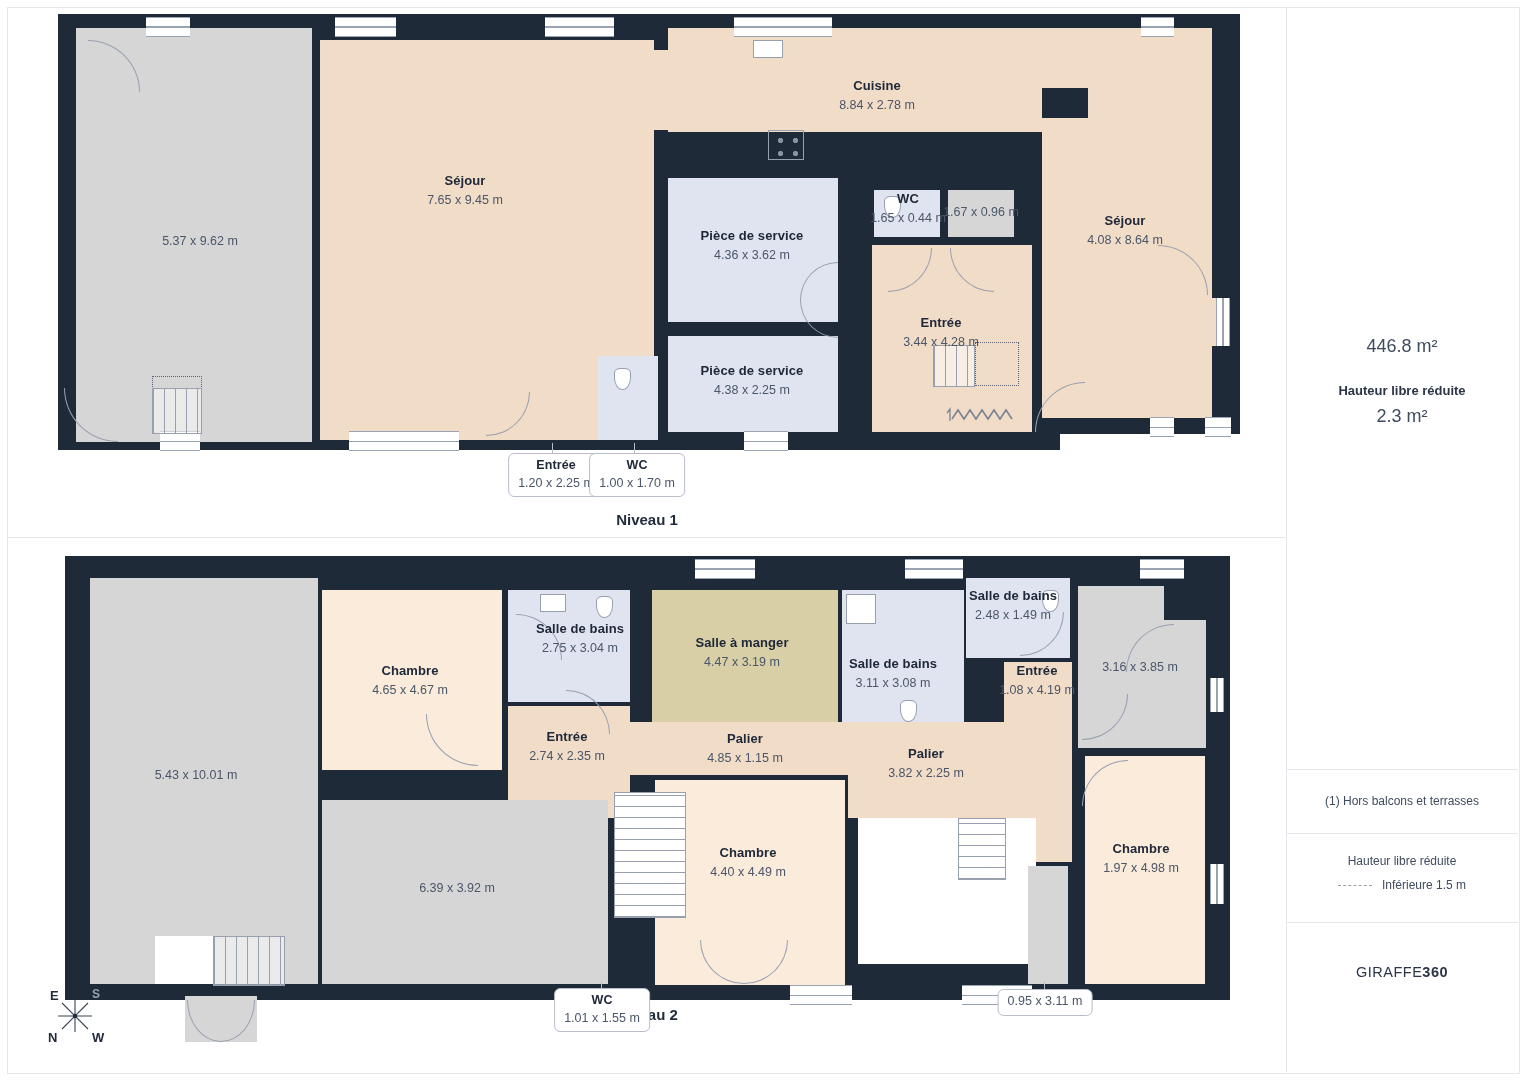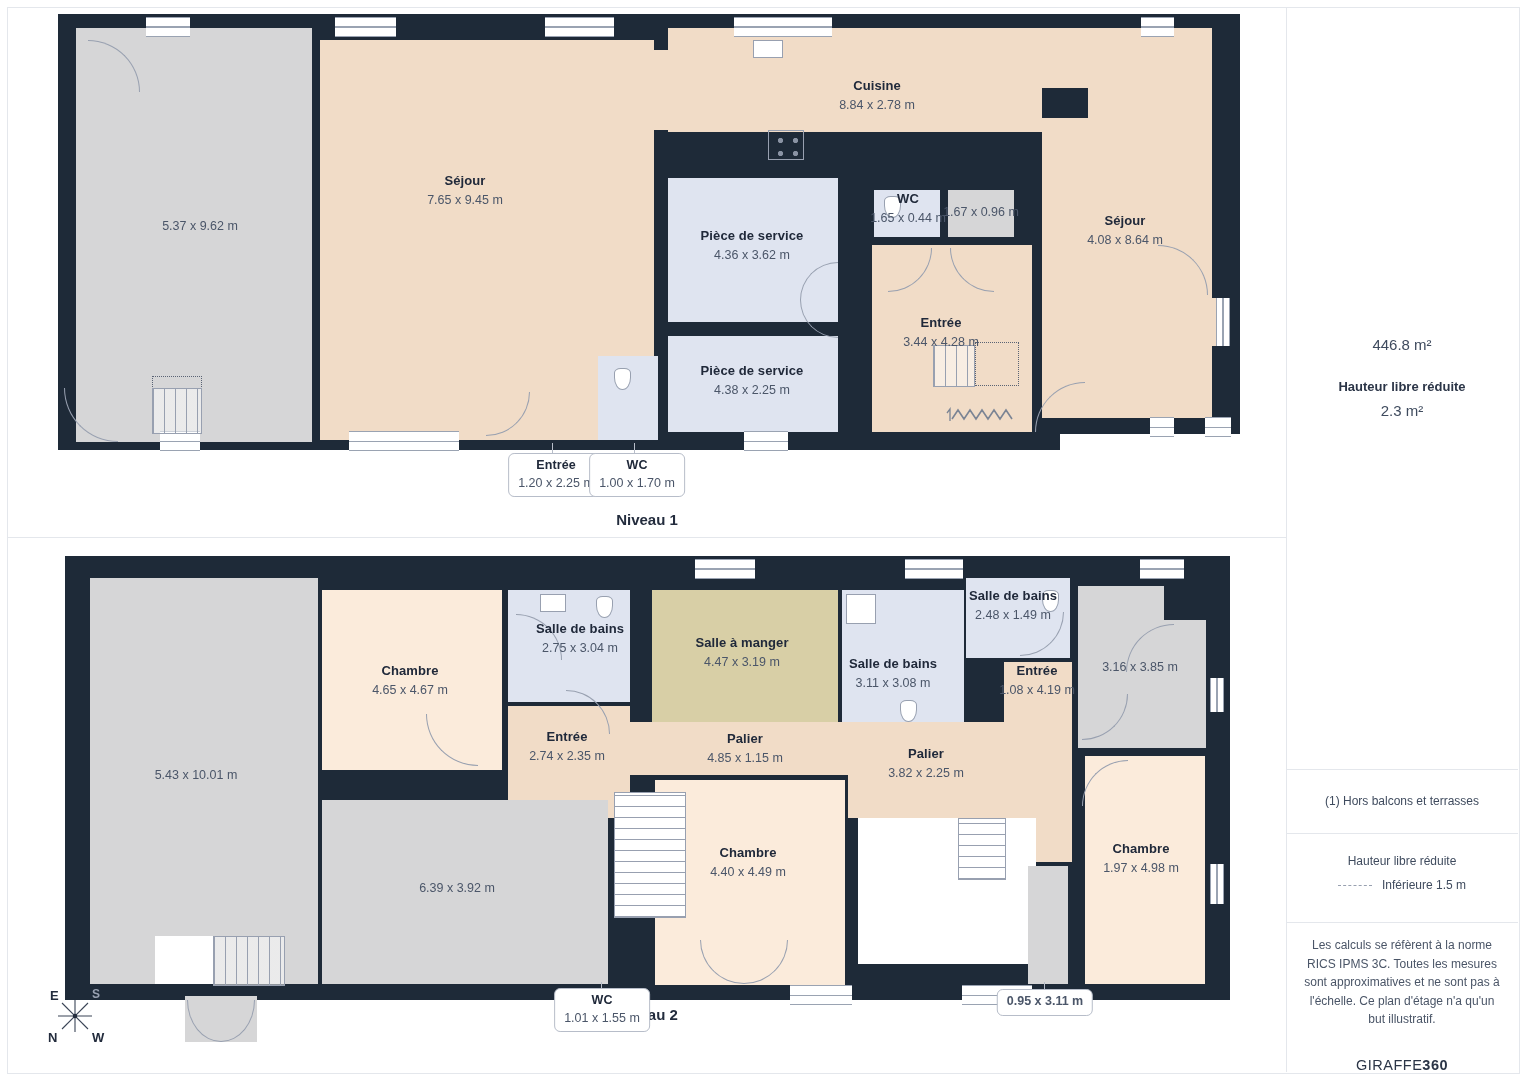--- a/index.html
+++ b/index.html
@@ -45,21 +45,21 @@
            border-radius:6px;padding:3px 9px 4px;text-align:center;z-index:40;line-height:1.4;}
   .callout .rname{font-size:12.5px;}
   .leader{position:absolute;width:1.4px;background:#b7bdc9;z-index:39;}
   .floor-title{position:absolute;transform:translate(-50%,-50%);font-weight:700;font-size:15px;color:#232c3d;z-index:30;}
   
   .sb-line-v{position:absolute;width:1px;background:#e4e7ec;}
   .sb-line-h{position:absolute;height:1px;background:#e4e7ec;}
   .sb-block{position:absolute;text-align:center;}
   .sb-title{font-size:15.5px;font-weight:700;color:#2b3547;}
   .sb-title sup{font-size:9px;}
-  .sb-value{font-size:15px;color:#3f4b5e;}
+  .sb-value{font-size:18px;color:#3f4b5e;}
   .sb-sub{font-size:13px;font-weight:700;color:#2b3547;}
   .sb-note{font-size:12px;color:#3f4b5e;}
   .sb-legal{font-size:12px;color:#4a5567;line-height:1.55;}
   .brand{font-size:14.5px;letter-spacing:.5px;color:#2b3547;}
   .brand b{font-weight:700;}
   .dash-line{display:inline-block;width:34px;border-top:1.6px dashed #98a0b0;vertical-align:middle;margin-right:10px;}
   .zz{position:absolute;z-index:8;}
 </style>
 </head>
 <body>
@@ -117,21 +117,21 @@
     <svg class="zz" style="left:944px;top:405px;" width="76" height="20" viewBox="0 0 76 20">
       <polyline points="6,16 6,4 3,8" fill="none" stroke="#7b8494" stroke-width="1.3"></polyline>
       <polyline points="8,14 14,5 20,14 26,5 32,14 38,5 44,14 50,5 56,14 62,5 68,14" fill="none" stroke="#7b8494" stroke-width="1.6"></polyline>
     </svg>
 
     <div class="fixt" style="left:753px;top:40px;width:30px;height:18px;"></div>
     <div class="hob" style="left:768px;top:130px;width:34px;height:28px;"></div>
     <div class="toilet" style="left:884px;top:196px;"></div>
     <div class="toilet" style="left:614px;top:368px;"></div>
 
-    <div class="lbl" style="left:200px;top:226px;">
+    <div class="lbl" style="left:200px;top:241px;">
         <div class="rdims">5.37 x 9.62 m</div>
       </div>
     <div class="lbl" style="left:465px;top:190px;">
         <div class="rname">Séjour</div>
         <div class="rdims">7.65 x 9.45 m</div>
       </div>
     <div class="lbl" style="left:877px;top:95px;">
         <div class="rname">Cuisine</div>
         <div class="rdims">8.84 x 2.78 m</div>
       </div>
@@ -282,21 +282,21 @@
         <div class="rname">Chambre</div>
         <div class="rdims">1.97 x 4.98 m</div>
       </div>
 
     <div class="leader" style="left:601px;top:982px;height:10px;"></div>
     <div class="leader" style="left:1044px;top:982px;height:10px;"></div>
     <div class="callout" style="left:602px;top:988px;">
         <div class="rname">WC</div>
         <div class="rdims">1.01 x 1.55 m</div>
       </div>
-    <div class="callout" style="left:1045px;top:989px;font-weight:bold;">
+    <div class="callout" style="left:1045px;top:989px;">
         <div class="rdims">0.95 x 3.11 m</div>
       </div>
 
     <div class="floor-title" style="left:647px;top:1014px;">Niveau 2</div>
 
     <svg class="abs" style="left:36px;top:980px;z-index:35;" width="80" height="72" viewBox="0 0 80 72">
       <g stroke="#3a4456" stroke-width="1.1">
         <line x1="22" y1="36" x2="56" y2="36"></line>
         <line x1="39" y1="20" x2="39" y2="52"></line>
         <line x1="26" y1="23" x2="52" y2="49"></line>
@@ -325,17 +325,16 @@
     <div class="sb-block" style="left:1296px;top:794px;width:212px;">
       <div class="sb-note">(1) Hors balcons et terrasses</div>
     </div>
 
     <div class="sb-block" style="left:1296px;top:854px;width:212px;">
       <div class="sb-note">Hauteur libre réduite</div>
       <div class="sb-note" style="margin-top:10px;"><span class="dash-line"></span><span>Inférieure 1.5 m</span></div>
     </div>
 
     <div class="sb-block" style="left:1300px;top:936px;width:204px;">
-      <div class="sb-legal">Les calculs se réfèrent à la norme RICS IPMS 3C. Toutes les mesures sont approximatives et ne sont pas à l'échelle. Ce plan d'étage n'a qu'un but illustratif.</div>
       <div class="brand" style="margin-top:28px;"><span>GIRAFFE</span><b>360</b></div>
     </div>
   </div>
 </div>
 
 </body></html>

